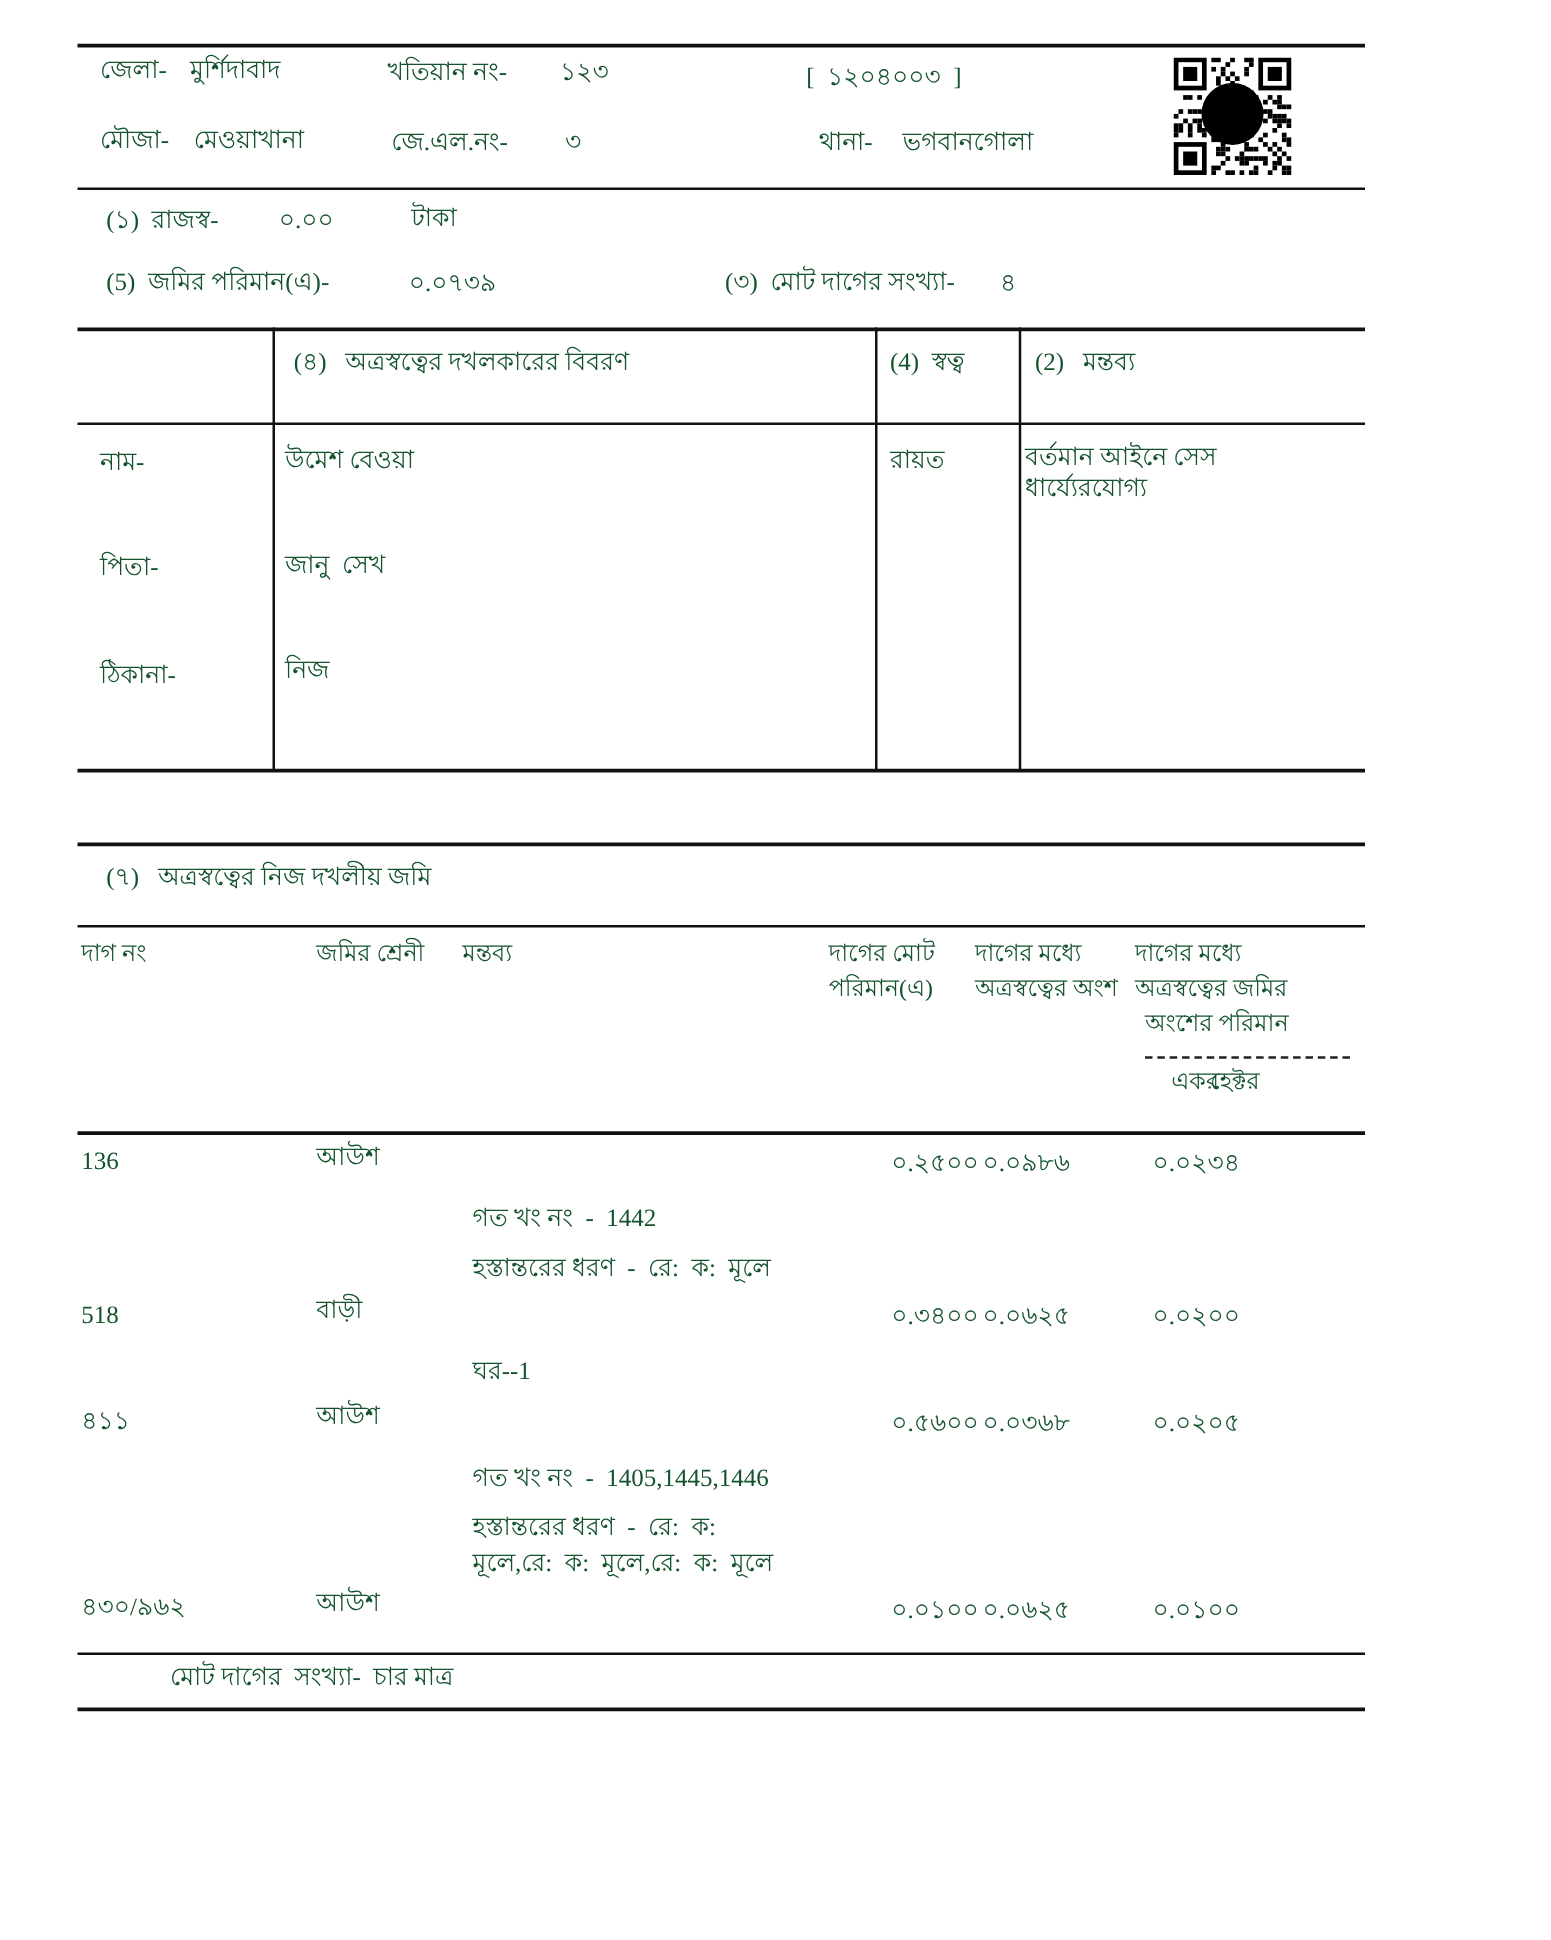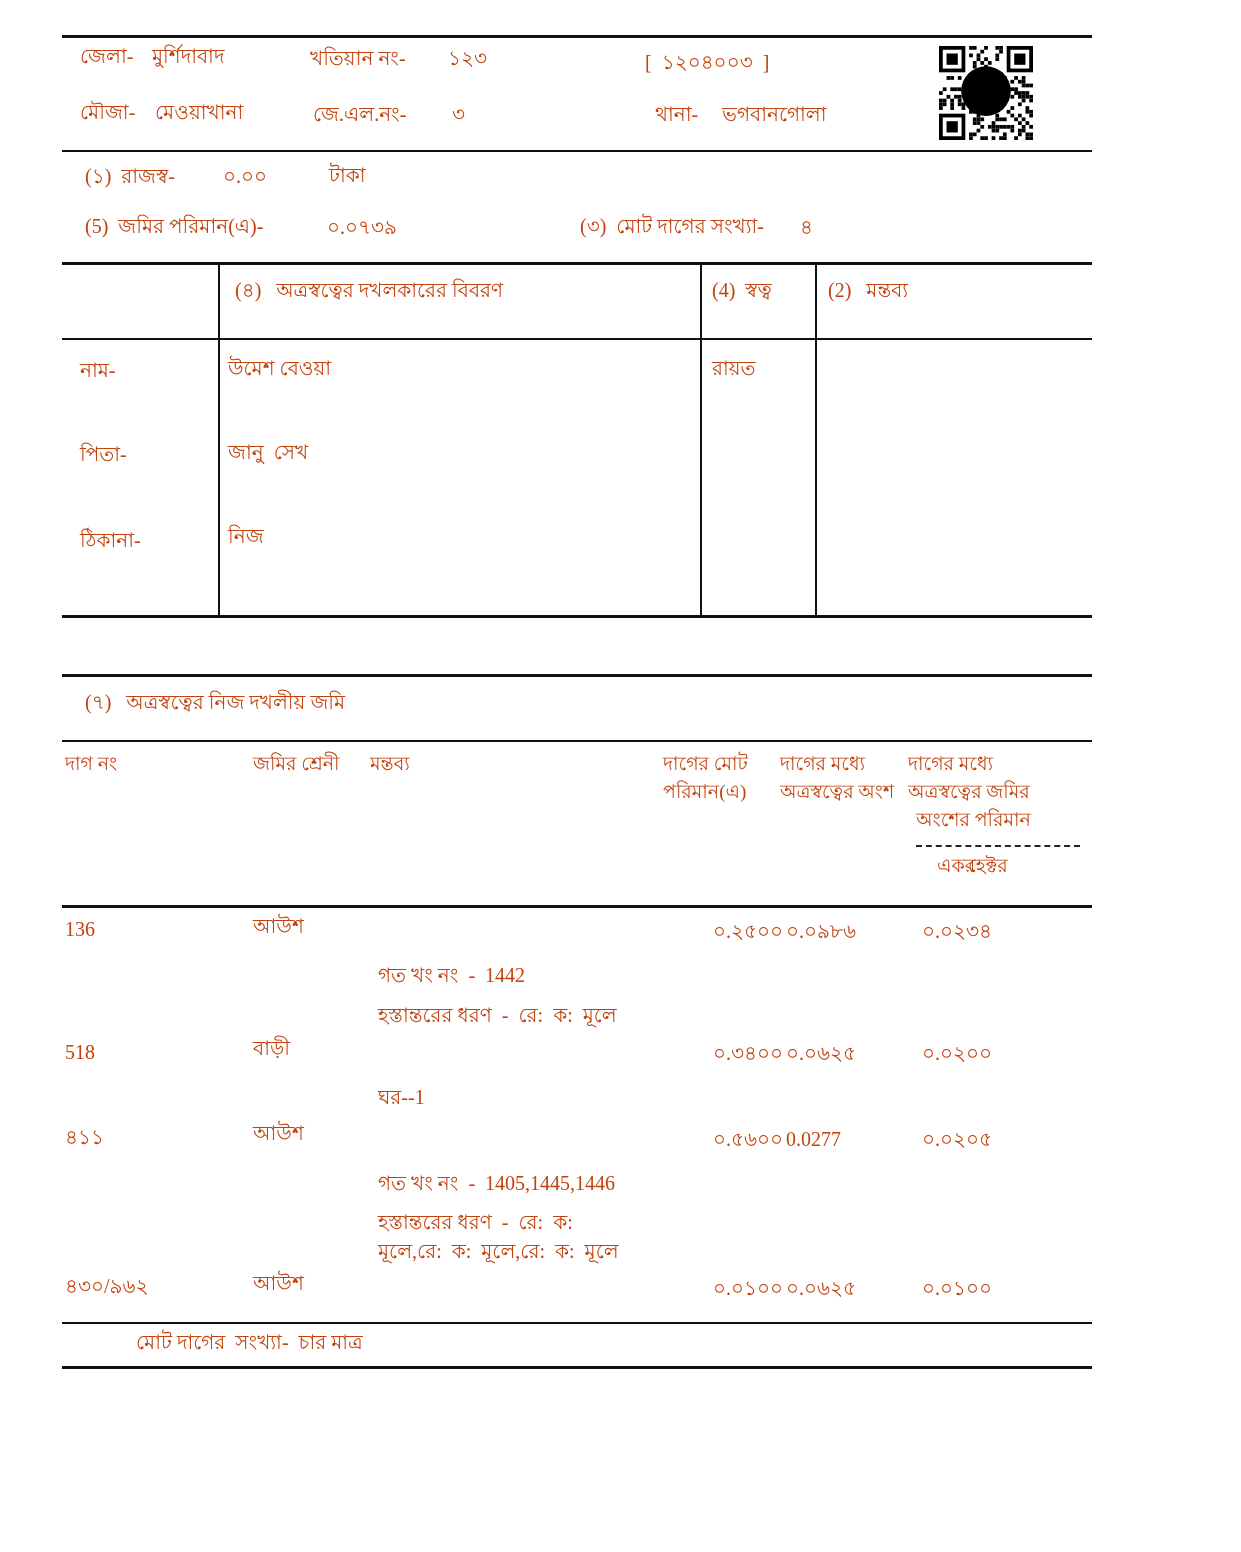--- a/index.html
+++ b/index.html
@@ -1,21 +1,21 @@
 <!DOCTYPE html>
 <html><head>
 <meta charset="utf-8">
 <style>
   html,body{margin:0;padding:0;background:#ffffff;}
   .page{
     position:relative;
     width:1241px;height:1552px;
     background:#ffffff;
     font-family:"Liberation Serif","DejaVu Serif",serif;
-    color:#c2410c;
+    color:#14532d;
     overflow:hidden;
   }
   .t{position:absolute;font-size:20px;white-space:pre;line-height:1.25;}
   .small{font-size:19px;}
   .hline{position:absolute;left:62px;width:1030px;height:3px;background:#111;}
   .hline.thin{height:2px;}
   .vline{position:absolute;width:2px;background:#111;}
   .dashed{position:absolute;border-top:2px dashed #222;width:164px;}
   .wrapbox{white-space:normal;}
   .qr{position:absolute;left:938px;top:46px;width:96px;height:94px;}
@@ -256,20 +256,21 @@
   <div class="t" style="left:828px;top:278px">(2)   মন্তব্য</div>
 
   <div class="t" style="left:80px;top:358px">নাম-</div>
   <div class="t" style="left:228px;top:356px">উমেশ বেওয়া</div>
   <div class="t" style="left:80px;top:442px">পিতা-</div>
   <div class="t" style="left:228px;top:440px">জানু  সেখ</div>
   <div class="t" style="left:80px;top:528px">ঠিকানা-</div>
   <div class="t" style="left:228px;top:524px">নিজ</div>
 
   <div class="t" style="left:712px;top:356px">রায়ত</div>
+  <div class="t wrapbox" style="left:820px;top:354px;width:218px">বর্তমান আইনে সেস ধার্য্যেরযোগ্য</div>
 
   <div class="hline" style="top:674px"></div>
   <div class="t" style="left:85px;top:690px">(৭)   অত্রস্বত্বের নিজ দখলীয় জমি</div>
   <div class="hline thin" style="top:740px"></div>
 
   <div class="t small" style="left:65px;top:752px">দাগ নং</div>
   <div class="t small" style="left:253px;top:752px">জমির শ্রেনী</div>
   <div class="t small" style="left:370px;top:752px">মন্তব্য</div>
   <div class="t small" style="left:663px;top:752px">দাগের মোট</div>
   <div class="t small" style="left:663px;top:780px">পরিমান(এ)</div>
@@ -295,21 +296,21 @@
   <div class="t" style="left:65px;top:1040px">518</div>
   <div class="t" style="left:253px;top:1036px">বাড়ী</div>
   <div class="t" style="left:713px;top:1041px">০.৩৪০০</div>
   <div class="t" style="left:786px;top:1041px">০.০৬২৫</div>
   <div class="t" style="left:922px;top:1041px">০.০২০০</div>
   <div class="t" style="left:378px;top:1085px">ঘর--1</div>
 
   <div class="t" style="left:65px;top:1125px">৪১১</div>
   <div class="t" style="left:253px;top:1121px">আউশ</div>
   <div class="t" style="left:713px;top:1127px">০.৫৬০০</div>
-  <div class="t" style="left:786px;top:1127px">0.0277</div>
+  <div class="t" style="left:786px;top:1127px">০.০৩৬৮</div>
   <div class="t" style="left:922px;top:1127px">০.০২০৫</div>
   <div class="t" style="left:378px;top:1171px">গত খং নং  -  1405,1445,1446</div>
   <div class="t" style="left:378px;top:1210px">হস্তান্তরের ধরণ  -  রে:  ক:</div>
   <div class="t" style="left:378px;top:1239px">মূলে,রে:  ক:  মূলে,রে:  ক:  মূলে</div>
 
   <div class="t" style="left:65px;top:1274px">৪৩০/৯৬২</div>
   <div class="t" style="left:253px;top:1271px">আউশ</div>
   <div class="t" style="left:713px;top:1276px">০.০১০০</div>
   <div class="t" style="left:786px;top:1276px">০.০৬২৫</div>
   <div class="t" style="left:922px;top:1276px">০.০১০০</div>

